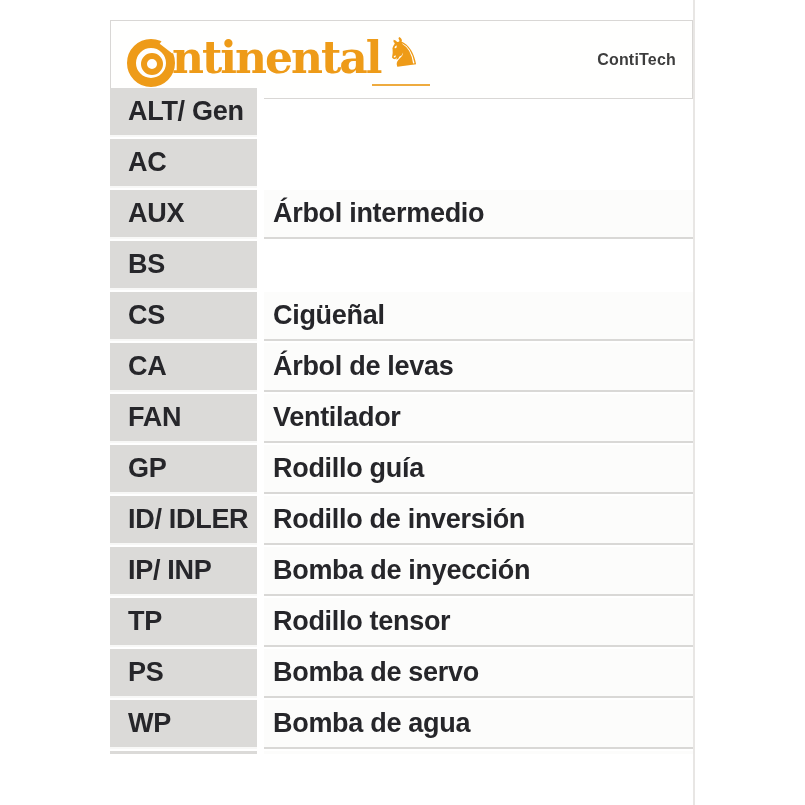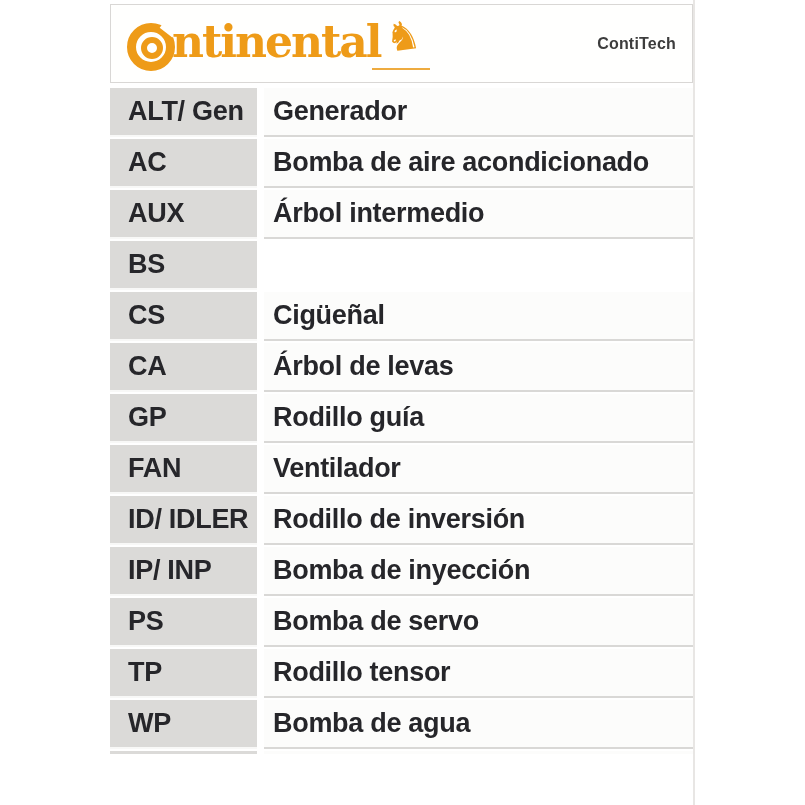--- a/index.html
+++ b/index.html
@@ -13,21 +13,21 @@
   .content{
     position:absolute;
     left:110px;top:0;
     width:585px;height:805px;
     border-right:2px solid #e8e6e4;
     box-sizing:border-box;
   }
   
   .brand-header{
     position:absolute;
-    left:0;top:4px;
+    left:0;top:20px;
     width:100%;height:79px;
     box-sizing:border-box;
     background:#fffffe;
     border:1px solid #d9d7d5;
     display:flex;
     align-items:center;
     justify-content:space-between;
     padding:0 16px;
   }
   .logo{
@@ -157,33 +157,27 @@
       <div class="subbrand">ContiTech</div>
     </div>
 
     <div class="legend-table">
       <div id="rows-mount">
   <div class="row">
     <div class="cell abbr">
       <span>ALT/ Gen</span>
     </div>
     <div class="col-gap"></div>
-    <div class="cell desc">
-      <span>Generador</span>
-    </div>
   </div>
 
   <div class="row">
     <div class="cell abbr">
       <span>AC</span>
     </div>
     <div class="col-gap"></div>
-    <div class="cell desc">
-      <span>Bomba de aire acondicionado</span>
-    </div>
   </div>
 
   <div class="row">
     <div class="cell abbr">
       <span>AUX</span>
     </div>
     <div class="col-gap"></div>
     <div class="cell desc">
       <span>Árbol intermedio</span>
     </div>
@@ -211,40 +205,40 @@
       <span>CA</span>
     </div>
     <div class="col-gap"></div>
     <div class="cell desc">
       <span>Árbol de levas</span>
     </div>
   </div>
 
   <div class="row">
     <div class="cell abbr">
+      <span>FAN</span>
+    </div>
+    <div class="col-gap"></div>
+    <div class="cell desc">
+      <span>Ventilador</span>
+    </div>
+  </div>
+
+  <div class="row">
+    <div class="cell abbr">
       <span>GP</span>
     </div>
     <div class="col-gap"></div>
     <div class="cell desc">
       <span>Rodillo guía</span>
     </div>
   </div>
 
   <div class="row">
     <div class="cell abbr">
-      <span>FAN</span>
-    </div>
-    <div class="col-gap"></div>
-    <div class="cell desc">
-      <span>Ventilador</span>
-    </div>
-  </div>
-
-  <div class="row">
-    <div class="cell abbr">
       <span>ID/ IDLER</span>
     </div>
     <div class="col-gap"></div>
     <div class="cell desc">
       <span>Rodillo de inversión</span>
     </div>
   </div>
 
   <div class="row">
     <div class="cell abbr">
@@ -252,35 +246,35 @@
     </div>
     <div class="col-gap"></div>
     <div class="cell desc">
       <span>Bomba de inyección</span>
     </div>
   </div>
 
 
   <div class="row">
     <div class="cell abbr">
+      <span>TP</span>
+    </div>
+    <div class="col-gap"></div>
+    <div class="cell desc">
+      <span>Rodillo tensor</span>
+    </div>
+  </div>
+
+  <div class="row">
+    <div class="cell abbr">
       <span>PS</span>
     </div>
     <div class="col-gap"></div>
     <div class="cell desc">
       <span>Bomba de servo</span>
-    </div>
-  </div>
-
-  <div class="row">
-    <div class="cell abbr">
-      <span>TP</span>
-    </div>
-    <div class="col-gap"></div>
-    <div class="cell desc">
-      <span>Rodillo tensor</span>
     </div>
   </div>
 
   <div class="row">
     <div class="cell abbr">
       <span>WP</span>
     </div>
     <div class="col-gap"></div>
     <div class="cell desc">
       <span>Bomba de agua</span>

